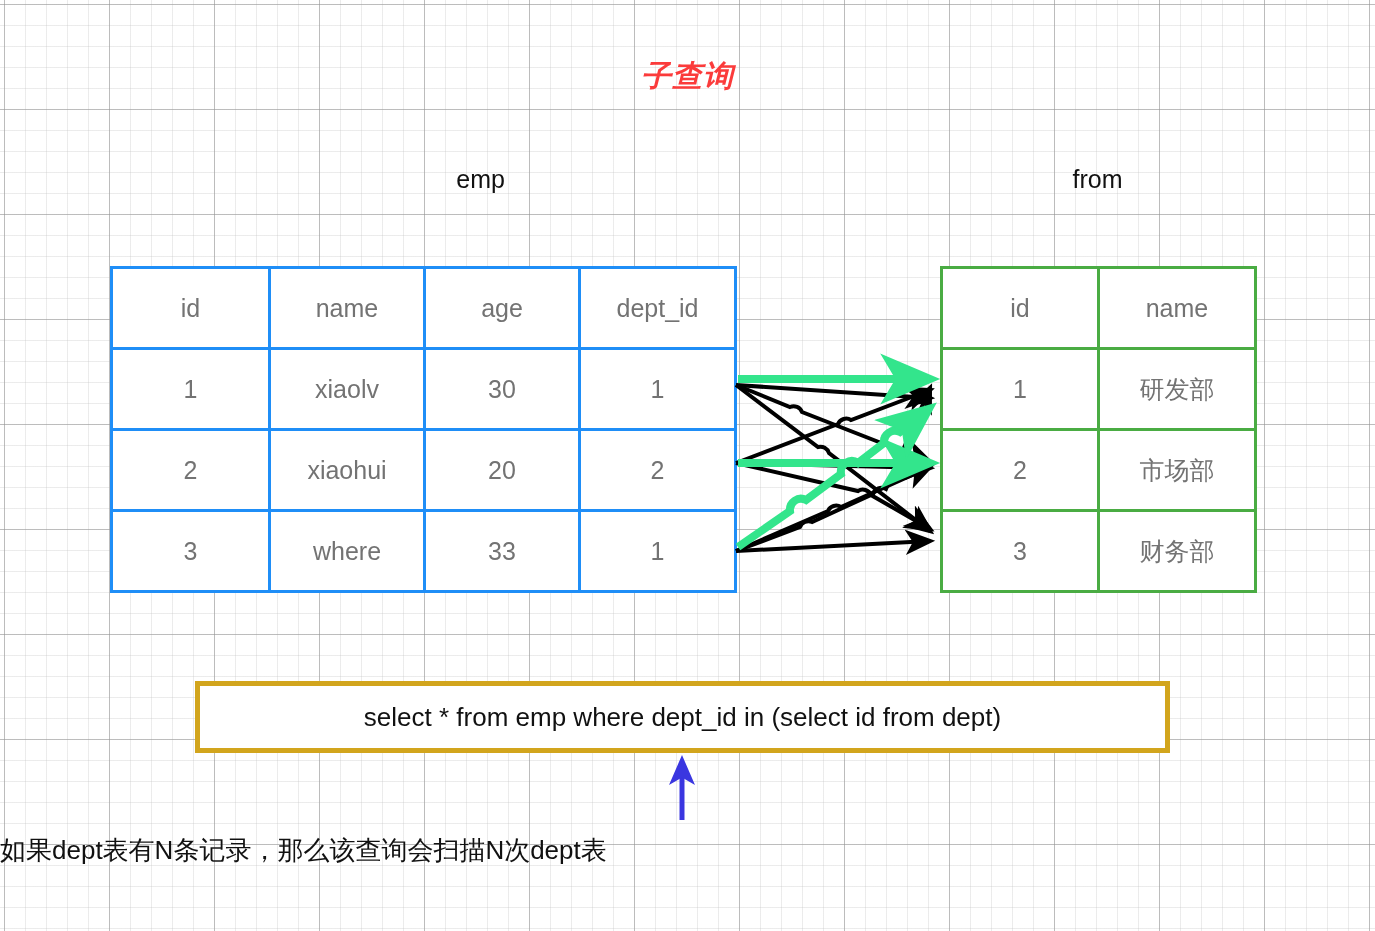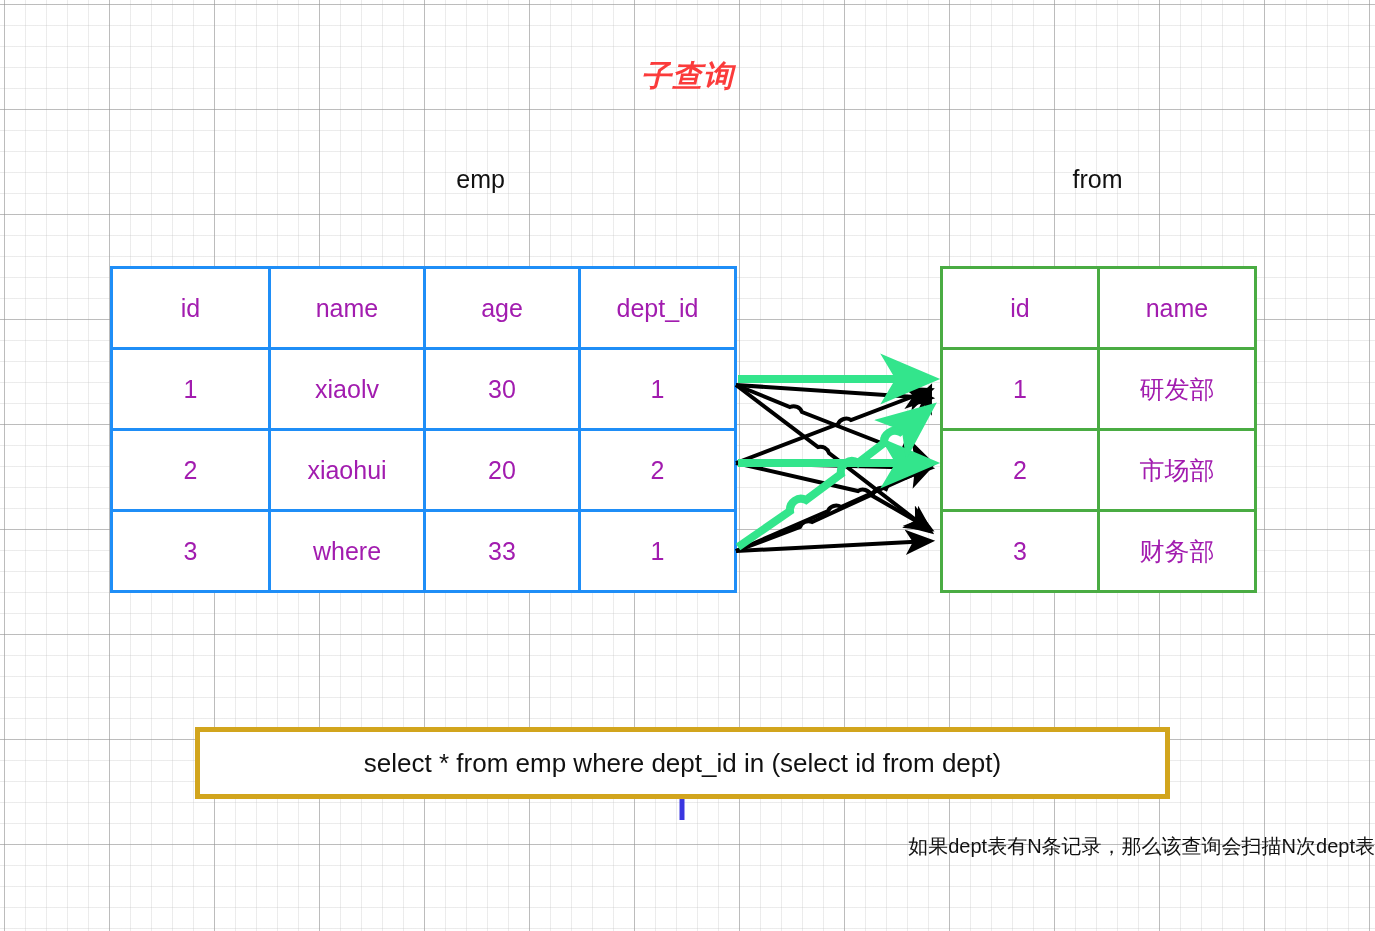--- a/index.html
+++ b/index.html
@@ -53,21 +53,21 @@
   table.dbtable {
     position: absolute;
     border-collapse: collapse;
     table-layout: fixed;
     background: #ffffff;
   }
   table.dbtable td {
     text-align: center;
     vertical-align: middle;
     font-size: 25px;
-    color: #a21caf;
+    color: #737373;
     height: 78px;
     padding: 0;
     background: #ffffff;
   }
 
   #emp-table {
     left: 110px;
     top: 266px;
     width: 624px;
   }
@@ -100,35 +100,34 @@
     left: 195px;
     top: 681px;
     width: 975px;
     height: 72px;
     border: 5px solid #d2a51d;
     background: #ffffff;
     box-sizing: border-box;
     display: flex;
     align-items: center;
     justify-content: center;
-    margin-top: 46px;
   }
   #sql-text {
     font-size: 26px;
     color: #111111;
     white-space: nowrap;
   }
 
   #caption {
     position: absolute;
     left: 0;
     top: 833px;
     width: 1375px;
-    text-align: right;
-    font-size: 20px;
+    text-align: left;
+    font-size: 26px;
     color: #111111;
     white-space: nowrap;
   }
 </style>
 </head>
 <body>
 
 <div id="canvas">
 
   <div class="title">子查询</div>

